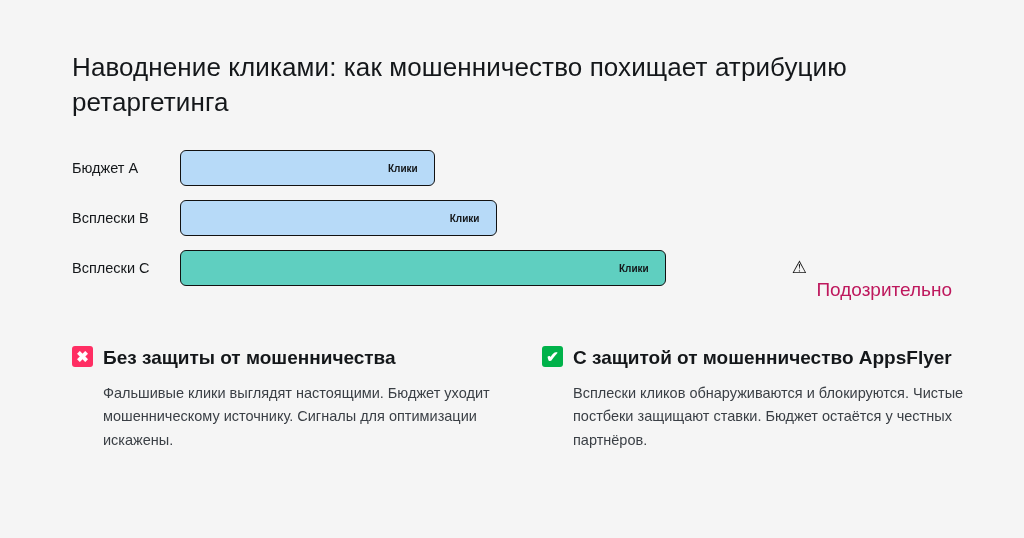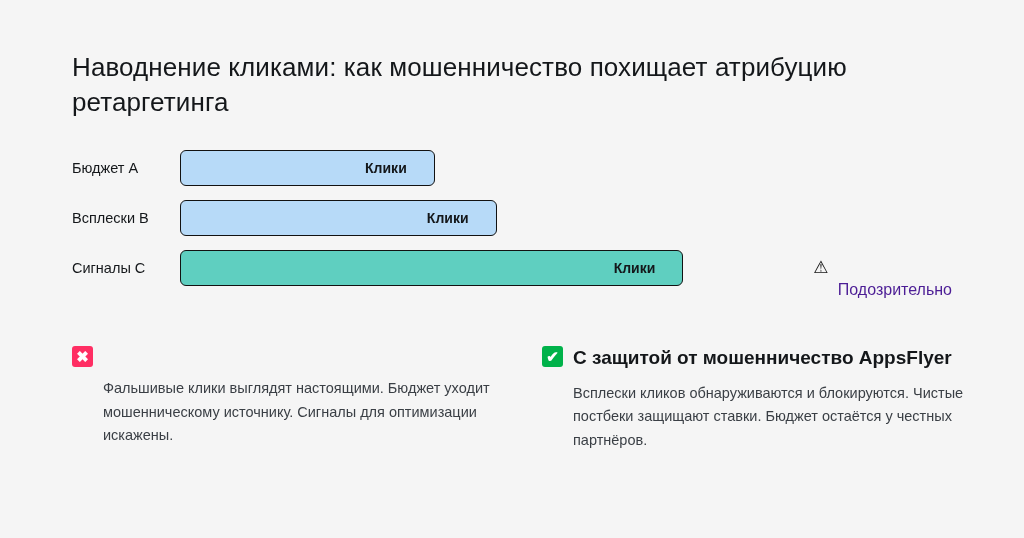--- a/index.html
+++ b/index.html
@@ -56,46 +56,46 @@
     position: relative;
     height: 36px;
     border-radius: 6px;
     border: 1.5px solid #121212;
     box-sizing: border-box;
     display: flex;
     align-items: center;
     justify-content: flex-end;
   }
   .bar-value {
-    font-size: 14px;
+    font-size: 10px;
     font-weight: 700;
     color: #14171a;
-    padding-right: 27px;
+    padding-right: 16px;
     white-space: nowrap;
   }
   .flag {
     display: flex;
     align-items: center;
     gap: 8px;
     margin-left: 18px;
     flex: 0 0 auto;
     white-space: nowrap;
   }
   .flag-icon {
     display: inline-block;
     width: 18px;
     height: 18px;
     line-height: 18px;
     text-align: center;
     font-size: 17px;
     color: #111111;
   }
   .flag-text {
-    font-size: 16px;
-    color: #4c1d95;
+    font-size: 19px;
+    color: #be185d;
     margin-top: 44px;
   }
 
   
   .compare {
     display: flex;
     margin-top: 58px;
     gap: 32px;
   }
   .col {
@@ -157,39 +157,40 @@
     <div class="bar-row">
       <div class="bar-label">Всплески B</div>
       <div class="bar-track">
         <div class="bar" id="bar1" style="width: 41%; background: rgb(183, 218, 248);">
           <span class="bar-value">Клики</span>
         </div>
       </div>
     </div>
 
     <div class="bar-row">
-      <div class="bar-label">Сигналы C</div>
+      <div class="bar-label">Всплески C</div>
       <div class="bar-track">
         <div class="bar" id="bar2" style="width: 82%; background: rgb(95, 207, 192);">
           <span class="bar-value">Клики</span>
         </div>
       </div>
       <div class="flag">
         <span class="flag-icon">⚠</span>
         <span class="flag-text">Подозрительно</span>
       </div>
     </div>
 
   </div>
 
   <div class="compare">
 
     <div class="col">
       <div class="col-head">
         <span class="col-badge" id="badge0" style="background: rgb(255, 46, 99);">✖</span>
+        <h2 class="col-title">Без защиты от мошенничества</h2>
       </div>
       <p class="col-body">Фальшивые клики выглядят настоящими. Бюджет уходит мошенническому источнику. Сигналы для оптимизации искажены.</p>
     </div>
 
     <div class="col">
       <div class="col-head">
         <span class="col-badge" id="badge1" style="background: rgb(0, 178, 74);">✔</span>
         <h2 class="col-title">С защитой от мошенничество AppsFlyer</h2>
       </div>
       <p class="col-body">Всплески кликов обнаруживаются и блокируются. Чистые постбеки защищают ставки. Бюджет остаётся у честных партнёров.</p>

